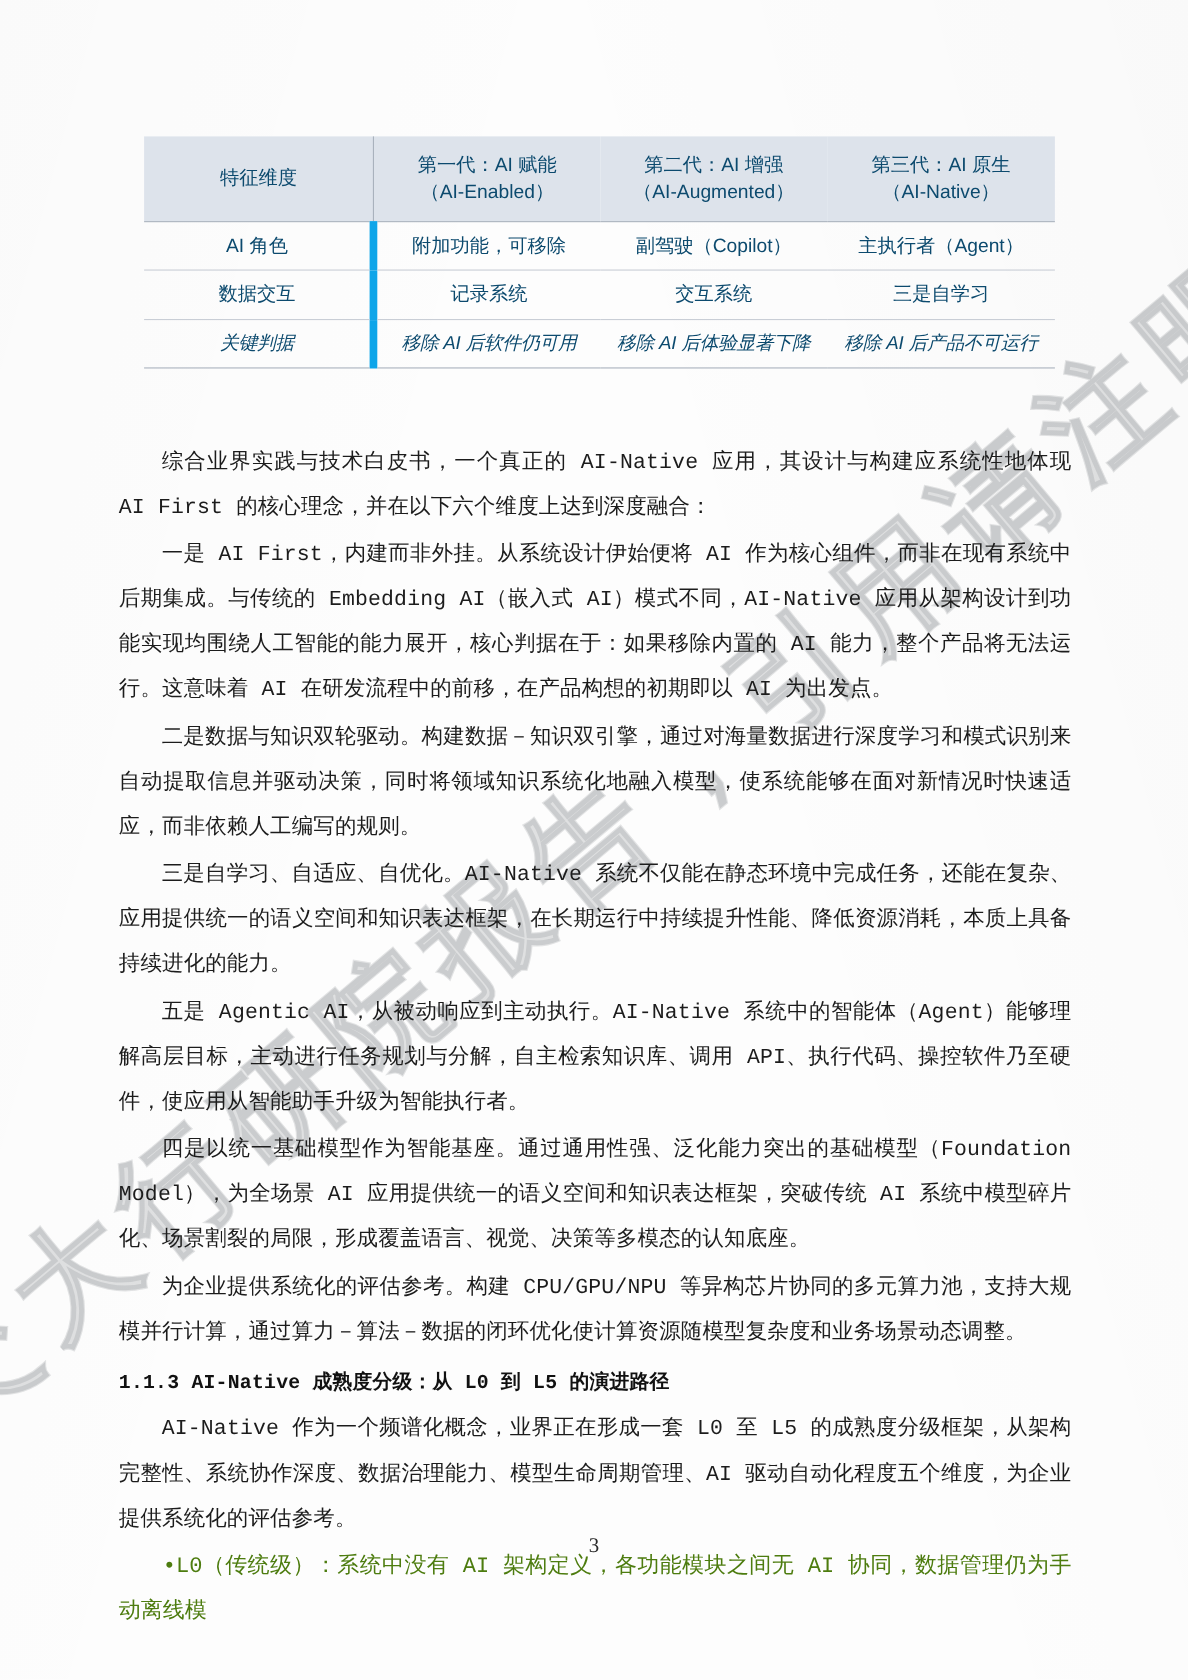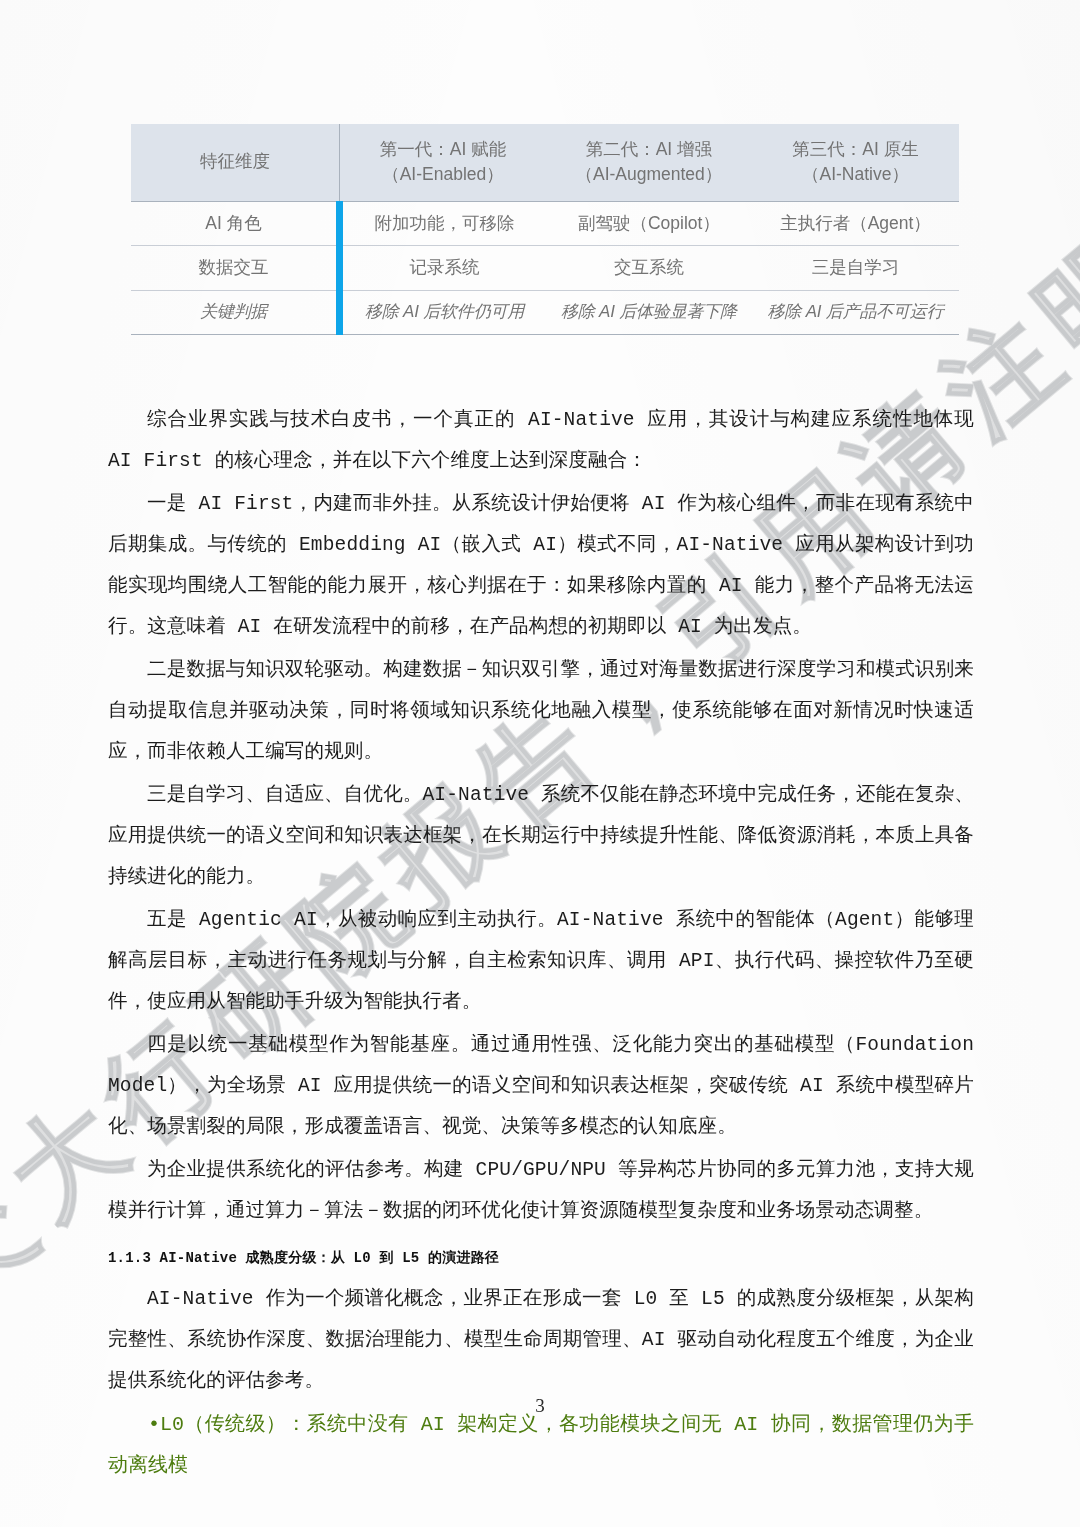--- a/index.html
+++ b/index.html
@@ -63,21 +63,21 @@
     position: absolute;
     left: 131px;
     top: 124px;
     width: 828px;
   }
   table.feature-table {
     width: 100%;
     border-collapse: collapse;
     table-layout: fixed;
     font-size: 17.5px;
-    color: #737373;
+    color: #0c4a6e;
   }
   table.feature-table col.c0 { width: 25.2%; }
   table.feature-table col.c1 { width: 24.9%; }
   table.feature-table col.c2 { width: 24.9%; }
   table.feature-table col.c3 { width: 25.0%; }
 
   table.feature-table thead th {
     background: #dde3eb;
     font-weight: 400;
     text-align: center;
@@ -127,21 +127,21 @@
     line-height: 41px;
     text-align: justify;
     text-justify: inter-ideograph;
     text-indent: 2em;
     color: #1c1c1c;
     letter-spacing: 0.15px;
   }
 
   h3.section-heading {
     margin: 6px 0 0 0;
-    font-size: 14px;
+    font-size: 18px;
     line-height: 41px;
     font-weight: 700;
     color: #111111;
     letter-spacing: 0.2px;
   }
 
   p.bullet {
     margin: 0;
     font-size: 20px;
     line-height: 41px;

